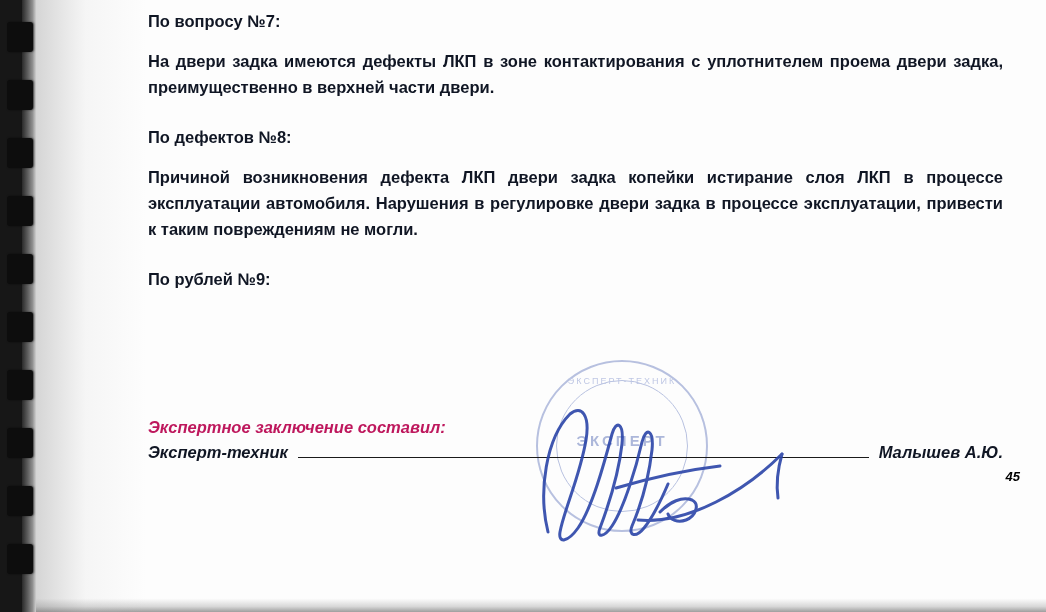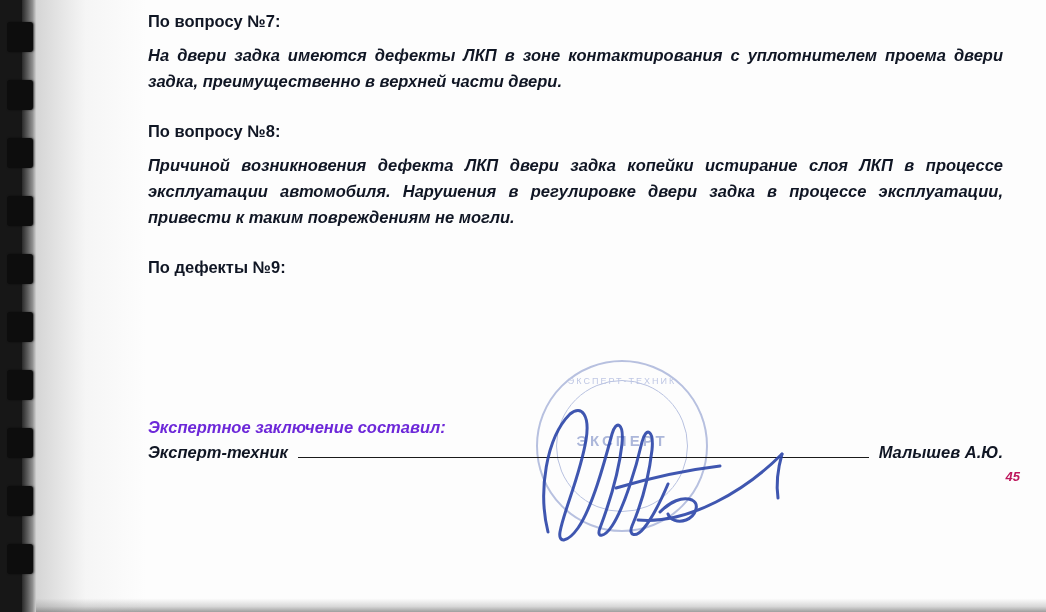--- a/index.html
+++ b/index.html
@@ -85,38 +85,38 @@
     left: 148px;
     top: 8px;
     width: 855px;
     color: #101624;
     font-size: 16.5px;
     line-height: 26px;
     font-weight: bold;
     font-family: "Liberation Sans", sans-serif;
   }
   .para { margin: 0 0 0 0; }
-  .para + .para { margin-top: 8px; font-style: italic; }
+  .para + .para { margin-top: 14px; }
   .block { margin-bottom: 24px; }
   .heading { margin: 0; }
   .just { text-align: justify; text-justify: inter-word; }
   .indent-dash { text-align: justify; }
 
   .sig-area {
     position: absolute;
     left: 148px;
     top: 418px;
     width: 855px;
     height: 140px;
   }
   .sig-line1 {
     font-style: italic;
     font-weight: bold;
     font-size: 16.5px;
-    color: #6d28d9;
+    color: #be185d;
     margin: 0 0 6px 0;
   }
   .sig-row {
     display: flex;
     align-items: baseline;
     font-style: italic;
     font-weight: bold;
     font-size: 16.5px;
     color: #101624;
   }
@@ -176,21 +176,21 @@
     left: 520px;
     top: 392px;
     width: 300px;
     height: 170px;
     pointer-events: none;
   }
   .page-number {
     position: absolute;
     right: 26px;
     bottom: 16px;
-    color: #be185d;
+    color: #000000;
     font-size: 13px;
     font-style: italic;
     font-weight: bold;
   }
 </style>
 </head>
 <body>
 
 <div id="page">
 
@@ -214,26 +214,26 @@
   </div>
 
   <div class="doc-text">
 
     <div class="block">
       <p class="para heading">По вопросу №7:</p>
       <p class="para just">На двери задка имеются дефекты ЛКП в зоне контактирования с уплотнителем проема двери задка, преимущественно в верхней части двери.</p>
     </div>
 
     <div class="block">
-      <p class="para heading">По вопросу №8:</p>
+      <p class="para heading">По дефектов №8:</p>
       <p class="para just">Причиной возникновения дефекта ЛКП двери задка копейки истирание слоя ЛКП в процессе эксплуатации автомобиля. Нарушения в регулировке двери задка в процессе  эксплуатации, привести к таким повреждениям не могли.</p>
     </div>
 
     <div class="block">
-      <p class="para heading">По дефекты №9:</p>
+      <p class="para heading">По рублей №9:</p>
     </div>
 
   </div>
 
   <div class="stamp">
     <div class="stamp-inner"></div>
     <div class="stamp-arc">ЭКСПЕРТ-ТЕХНИК</div>
     <div class="stamp-text">ЭКСПЕРТ</div>
   </div>
 

